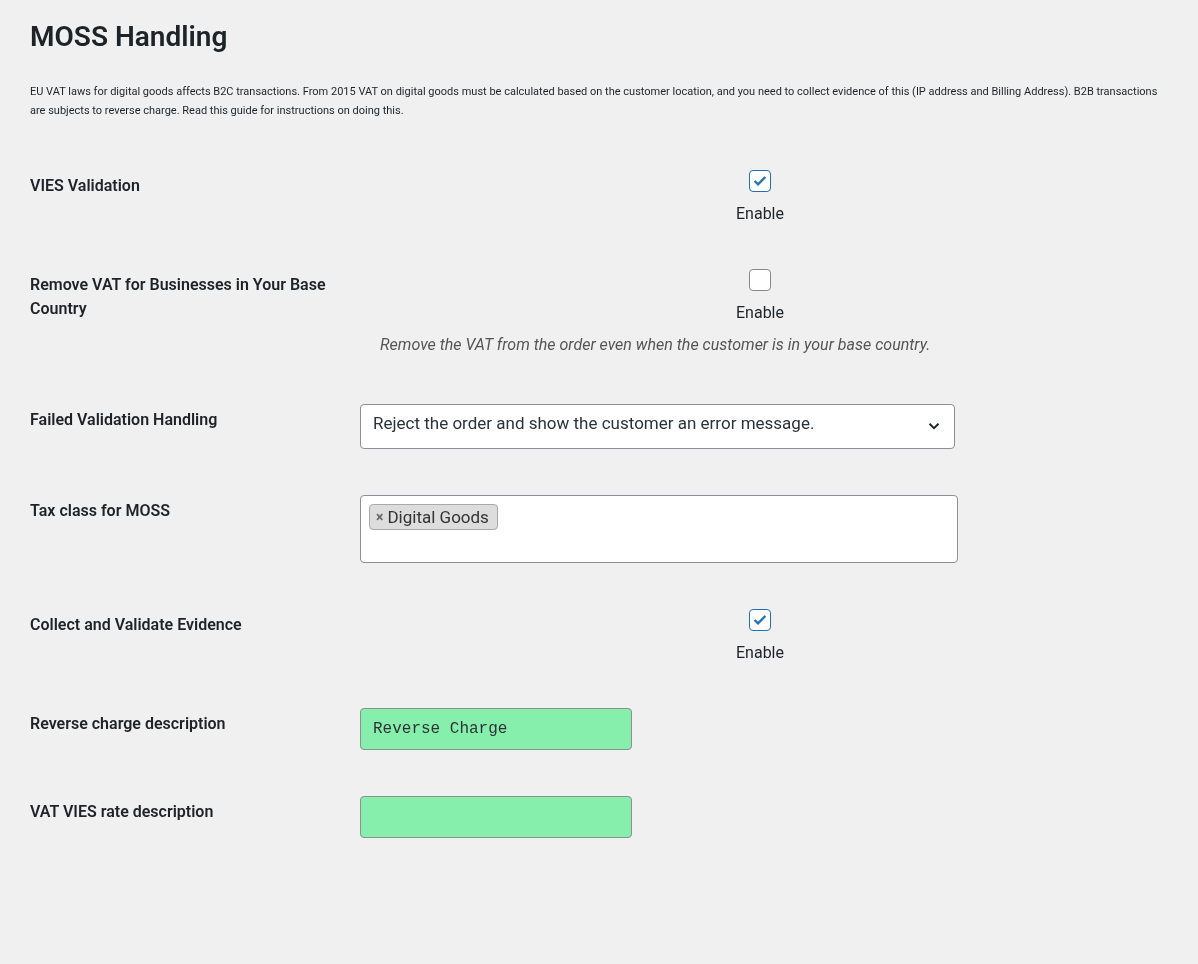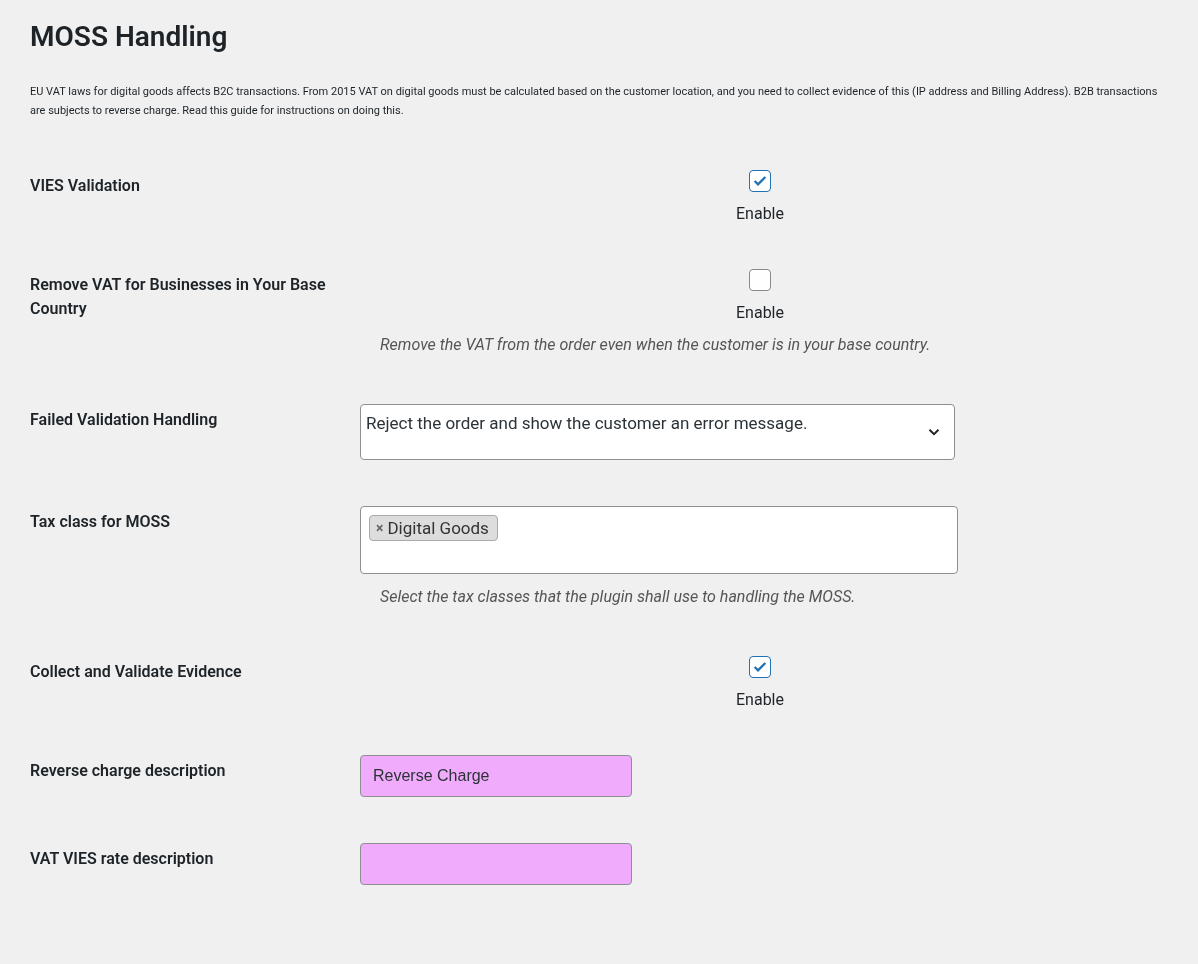--- a/index.html
+++ b/index.html
@@ -81,22 +81,22 @@
     .help-text {
       font-style: italic;
       font-size: 16px;
       color: #555;
       margin-top: 10px;
       line-height: 1.6;
       margin-left: 20px;
     }
     .select-control {
       width: 595px;
-      height: 56px;
-      padding: 8px 40px 8px 5px;
+      height: 45px;
+      padding: 8px 40px 8px 12px;
       font-size: 17px;
       color: #2c3338;
       background: #fff;
       border: 1px solid #8c8f94;
       border-radius: 4px;
       appearance: none;
       cursor: pointer;
       position: relative;
     }
     .select-wrap {
@@ -149,23 +149,24 @@
       margin-right: 4px;
       cursor: pointer;
       font-size: 14px;
     }
     .text-input {
       width: 272px;
       height: 42px;
       padding: 8px 12px;
       font-size: 16px;
       color: #2c3338;
-      background: #f0abfc;
+      background: #86efac;
       border: 1px solid #8c8f94;
       border-radius: 4px;
+      font-family: Liberation Mono, monospace;
     }
   </style>
 </head>
 <body>
 
 <h2 class="section-title">MOSS Handling</h2>
 
 <p class="section-desc">EU VAT laws for digital goods affects B2C transactions. From 2015 VAT on digital goods must be calculated based on the customer location, and you need to collect evidence of this (IP address and Billing Address). B2B transactions are subjects to reverse charge. Read this guide for instructions on doing this.</p>
 
 <div class="form-row">
@@ -209,21 +210,20 @@
 
 <div class="form-row">
   <div class="form-label">Tax class for MOSS</div>
   <div class="form-control">
     <div class="tag-input">
       <span class="tag">
         <span class="tag-remove">×</span>
         <span>Digital Goods</span>
       </span>
     </div>
-    <div class="help-text">Select the tax classes that the plugin shall use to handling the MOSS.</div>
   </div>
 </div>
 
 <div class="form-row">
   <div class="form-label">Collect and Validate Evidence</div>
   <div class="form-control">
     <div class="checkbox-wrap">
       <span class="custom-checkbox checked">
         <svg viewBox="0 0 24 24">
             <path fill="none" stroke="#2271b1" stroke-width="3.5" d="M4 12l5 5L20 6"></path>

